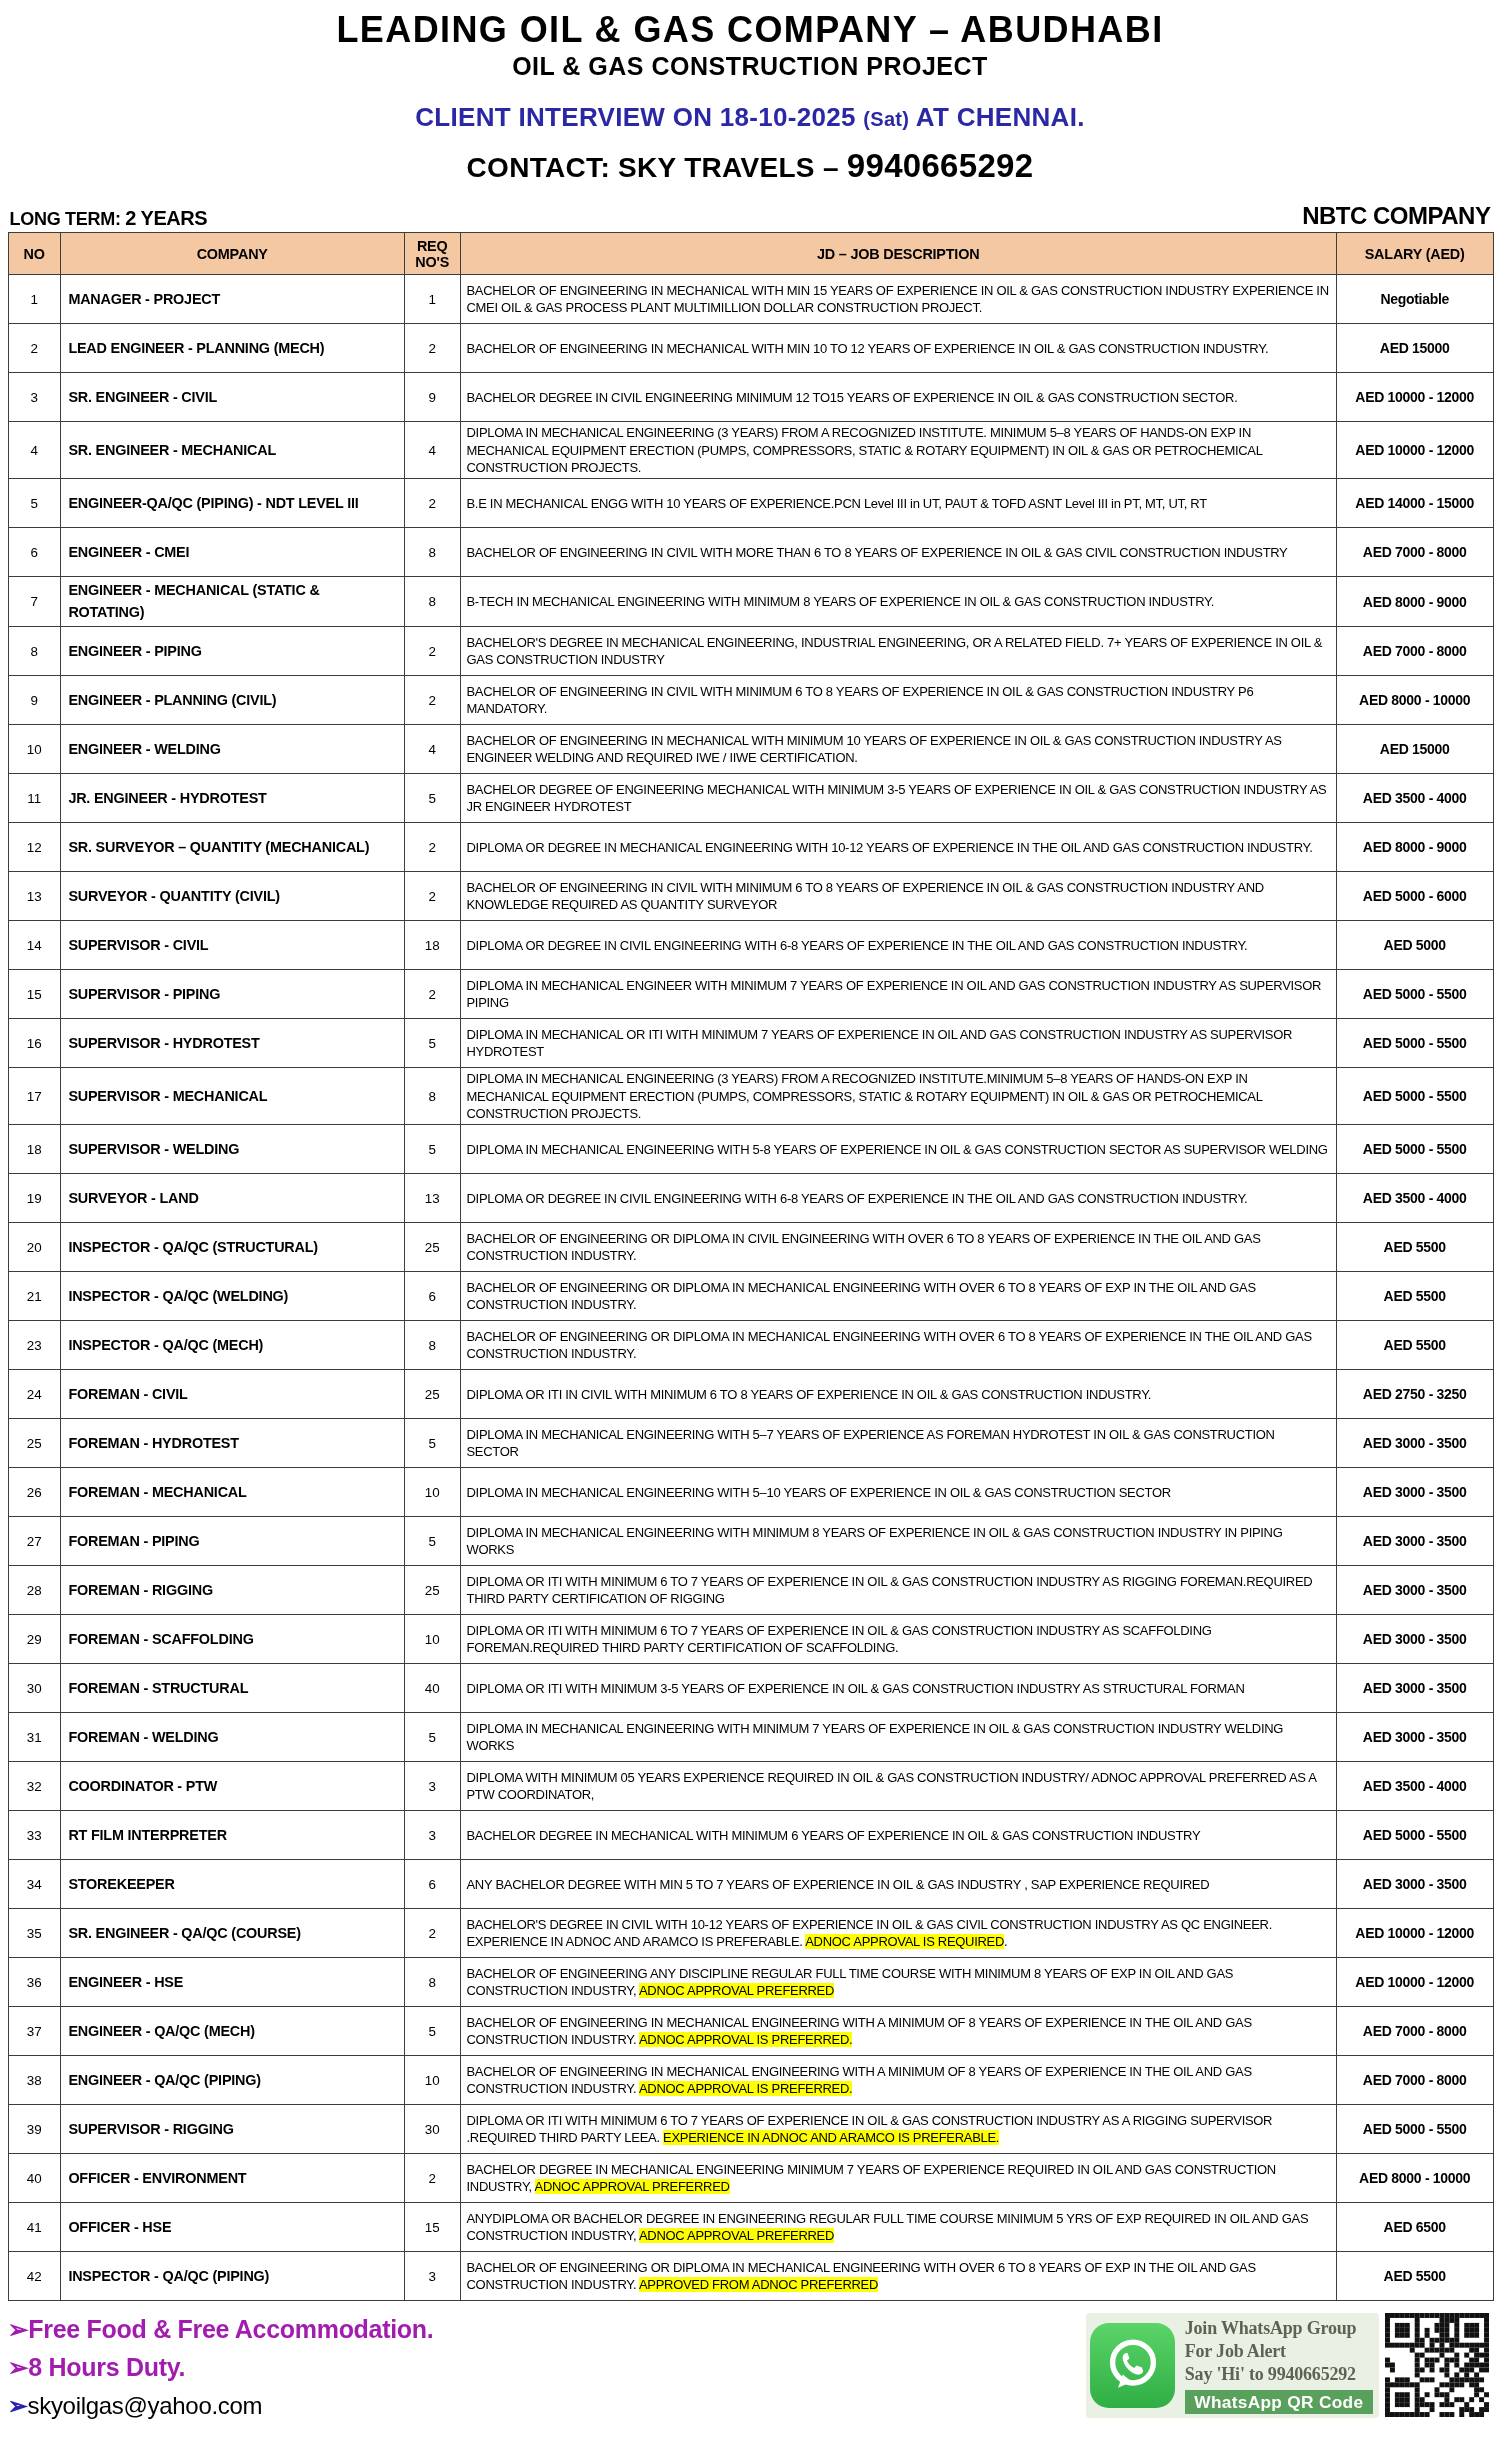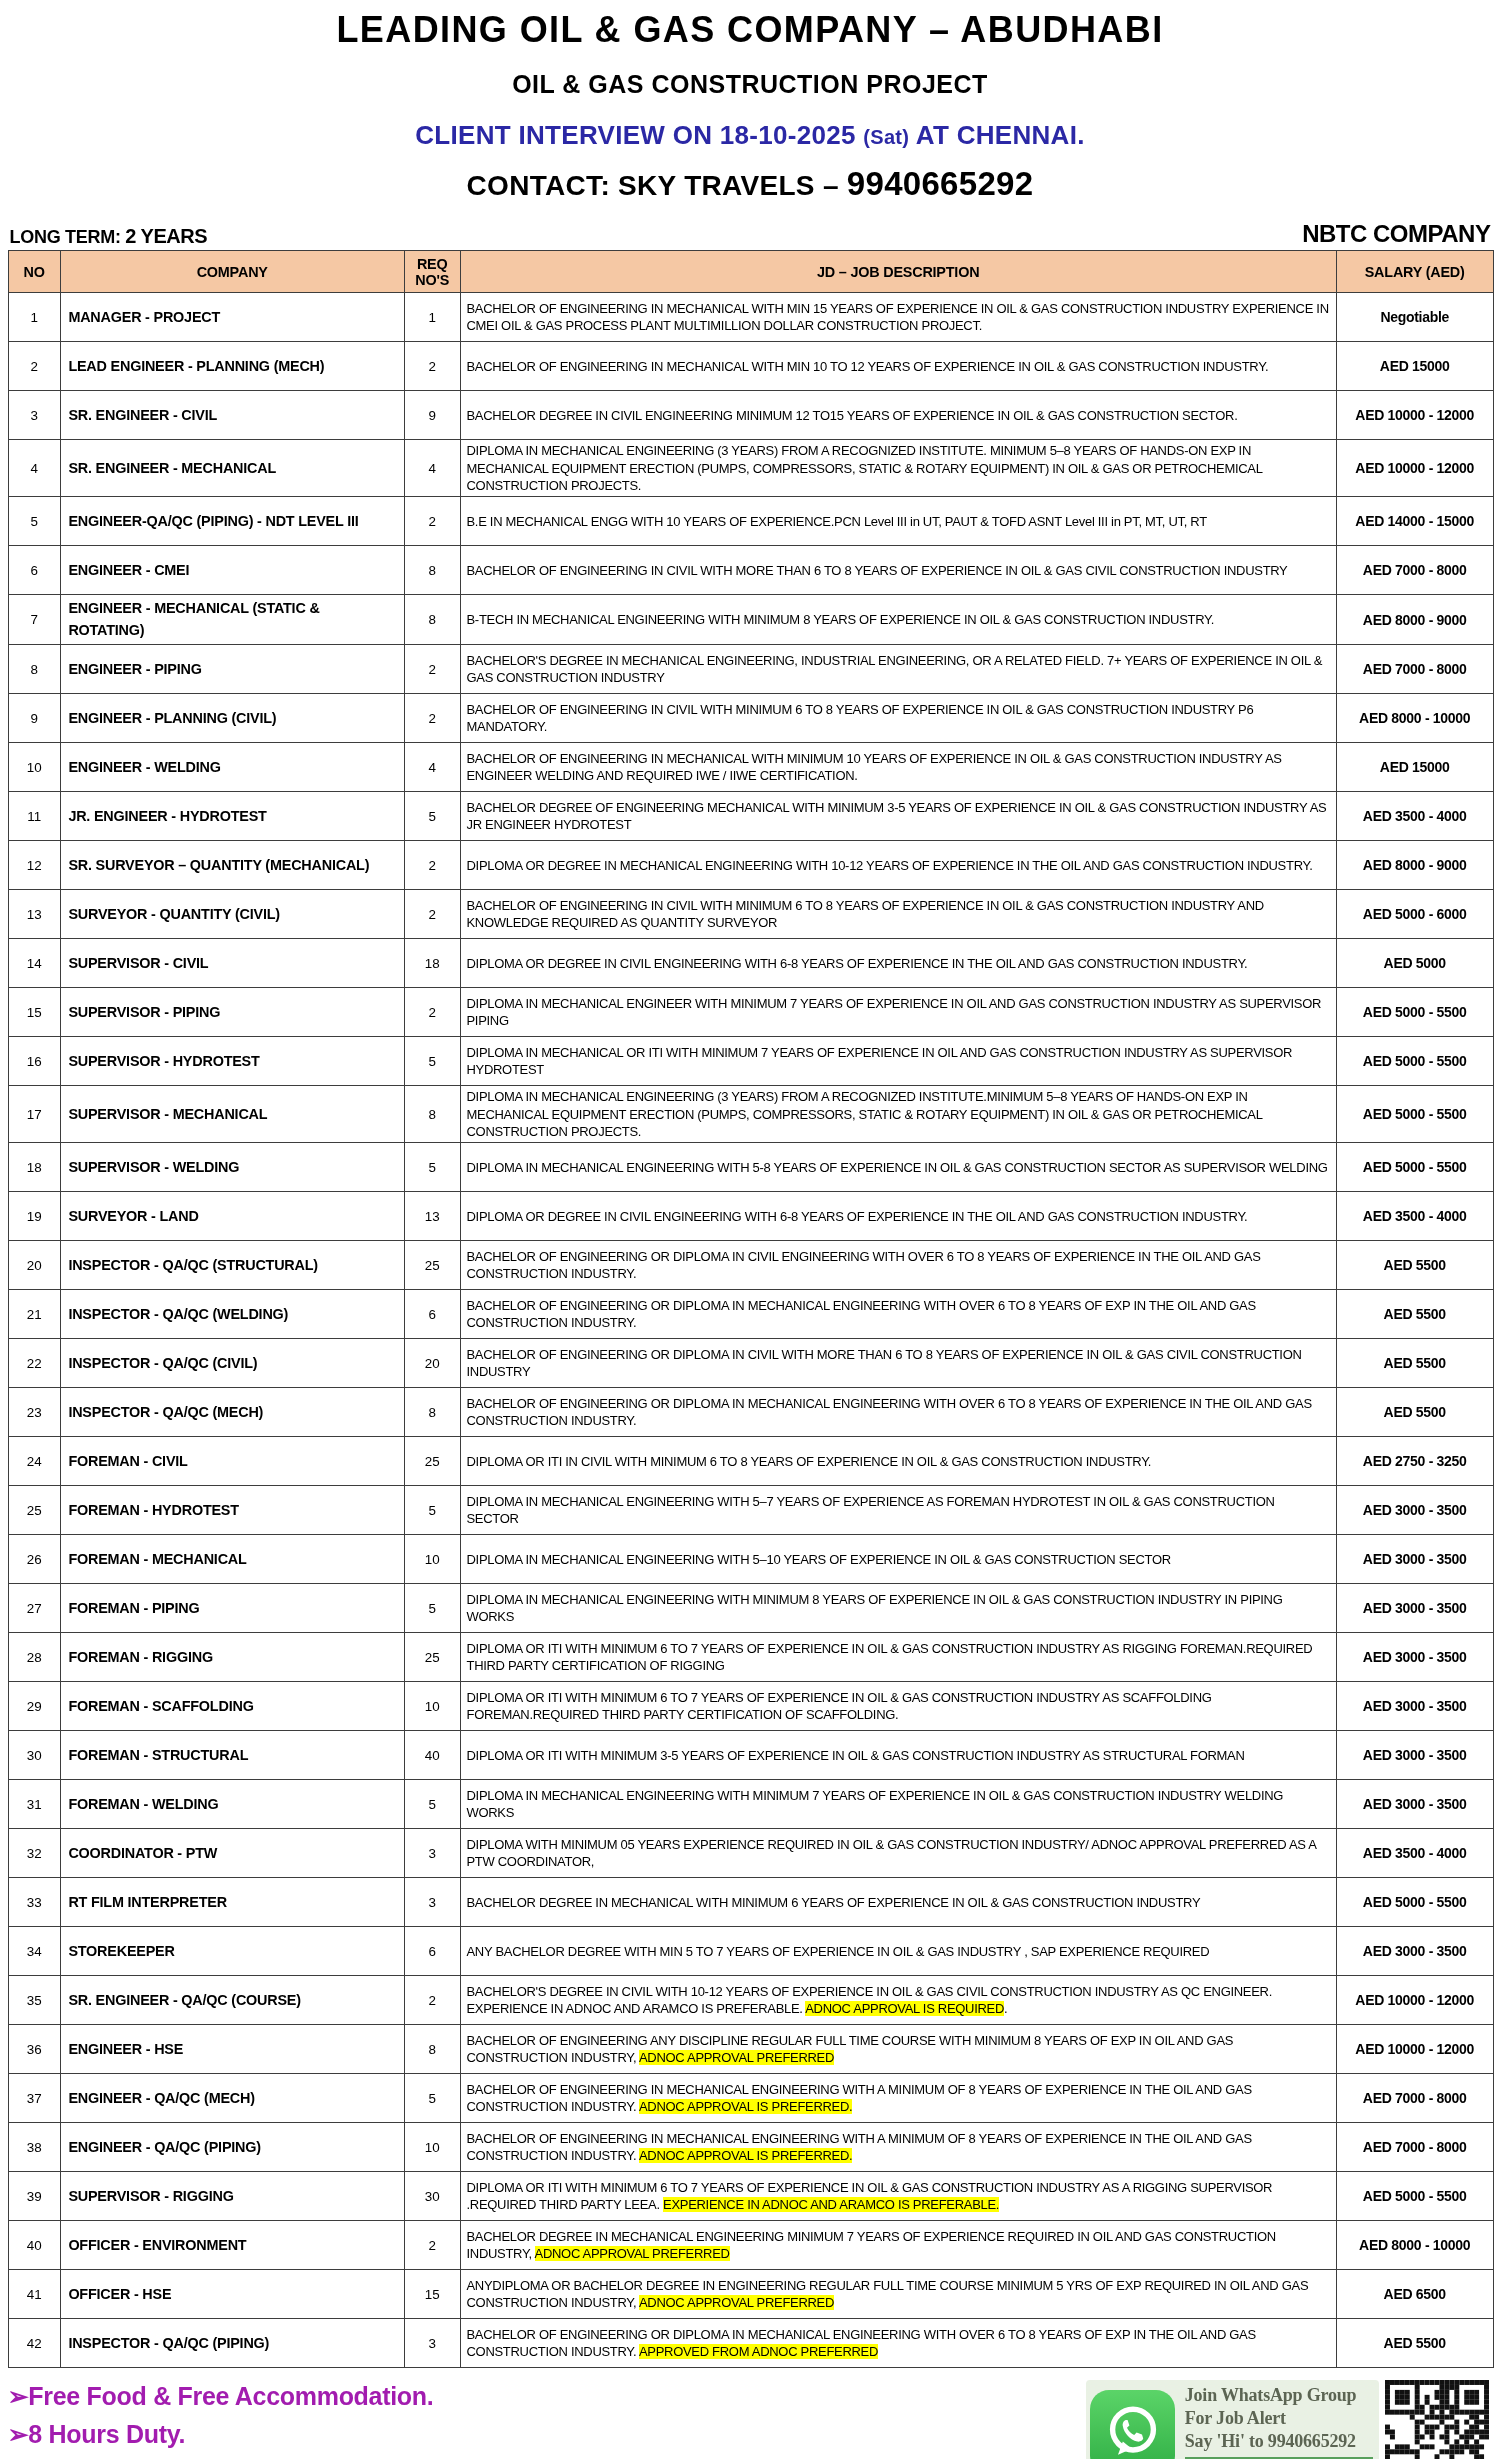--- a/index.html
+++ b/index.html
@@ -12,21 +12,21 @@
   }
   .page{width:1500px;}
 
   
   .head{ text-align:center; padding-top:9.6px; }
   .title{
     font-size:36px; font-weight:bold; letter-spacing:1.4px;
     line-height:1.1;
   }
   .subtitle{
-    font-size:25px; font-weight:bold; letter-spacing:0.5px; margin-top:21px;
+    font-size:25px; font-weight:bold; letter-spacing:0.5px; margin-top:3px;
   }
   .interview{
     margin-top:21px; font-weight:bold; font-size:26px; color:#2b28a5; letter-spacing:0.3px;
   }
   .interview .sat{ font-size:20px; }
   .contact{ margin-top:13.4px; font-weight:bold; font-size:28px; letter-spacing:0.3px; }
   .contact .num{ font-size:33px; }
 
   
   .meta{
@@ -262,27 +262,20 @@
           <td class="c-pos">INSPECTOR - QA/QC (STRUCTURAL)</td>
           <td class="c-req">25</td>
           <td class="c-jd"><span>BACHELOR OF ENGINEERING OR DIPLOMA IN CIVIL ENGINEERING WITH OVER 6 TO 8 YEARS OF EXPERIENCE IN THE OIL AND GAS CONSTRUCTION INDUSTRY.</span></td>
           <td class="c-sal">AED 5500</td>
         </tr>
         <tr>
           <td class="c-no">21</td>
           <td class="c-pos">INSPECTOR - QA/QC (WELDING)</td>
           <td class="c-req">6</td>
           <td class="c-jd"><span>BACHELOR OF ENGINEERING OR DIPLOMA IN MECHANICAL ENGINEERING WITH OVER 6 TO 8 YEARS OF EXP IN THE OIL AND GAS CONSTRUCTION INDUSTRY.</span></td>
-          <td class="c-sal">AED 5500</td>
-        </tr>
-        <tr>
-          <td class="c-no">22</td>
-          <td class="c-pos">INSPECTOR - QA/QC (CIVIL)</td>
-          <td class="c-req">20</td>
-          <td class="c-jd"><span>BACHELOR OF ENGINEERING OR DIPLOMA  IN CIVIL WITH MORE THAN 6  TO 8 YEARS OF EXPERIENCE IN OIL &amp; GAS CIVIL CONSTRUCTION INDUSTRY</span></td>
           <td class="c-sal">AED 5500</td>
         </tr>
         <tr>
           <td class="c-no">23</td>
           <td class="c-pos">INSPECTOR - QA/QC (MECH)</td>
           <td class="c-req">8</td>
           <td class="c-jd"><span>BACHELOR OF ENGINEERING OR DIPLOMA IN MECHANICAL ENGINEERING WITH OVER 6 TO 8 YEARS OF EXPERIENCE IN THE OIL AND GAS CONSTRUCTION INDUSTRY.</span></td>
           <td class="c-sal">AED 5500</td>
         </tr>
         <tr>

